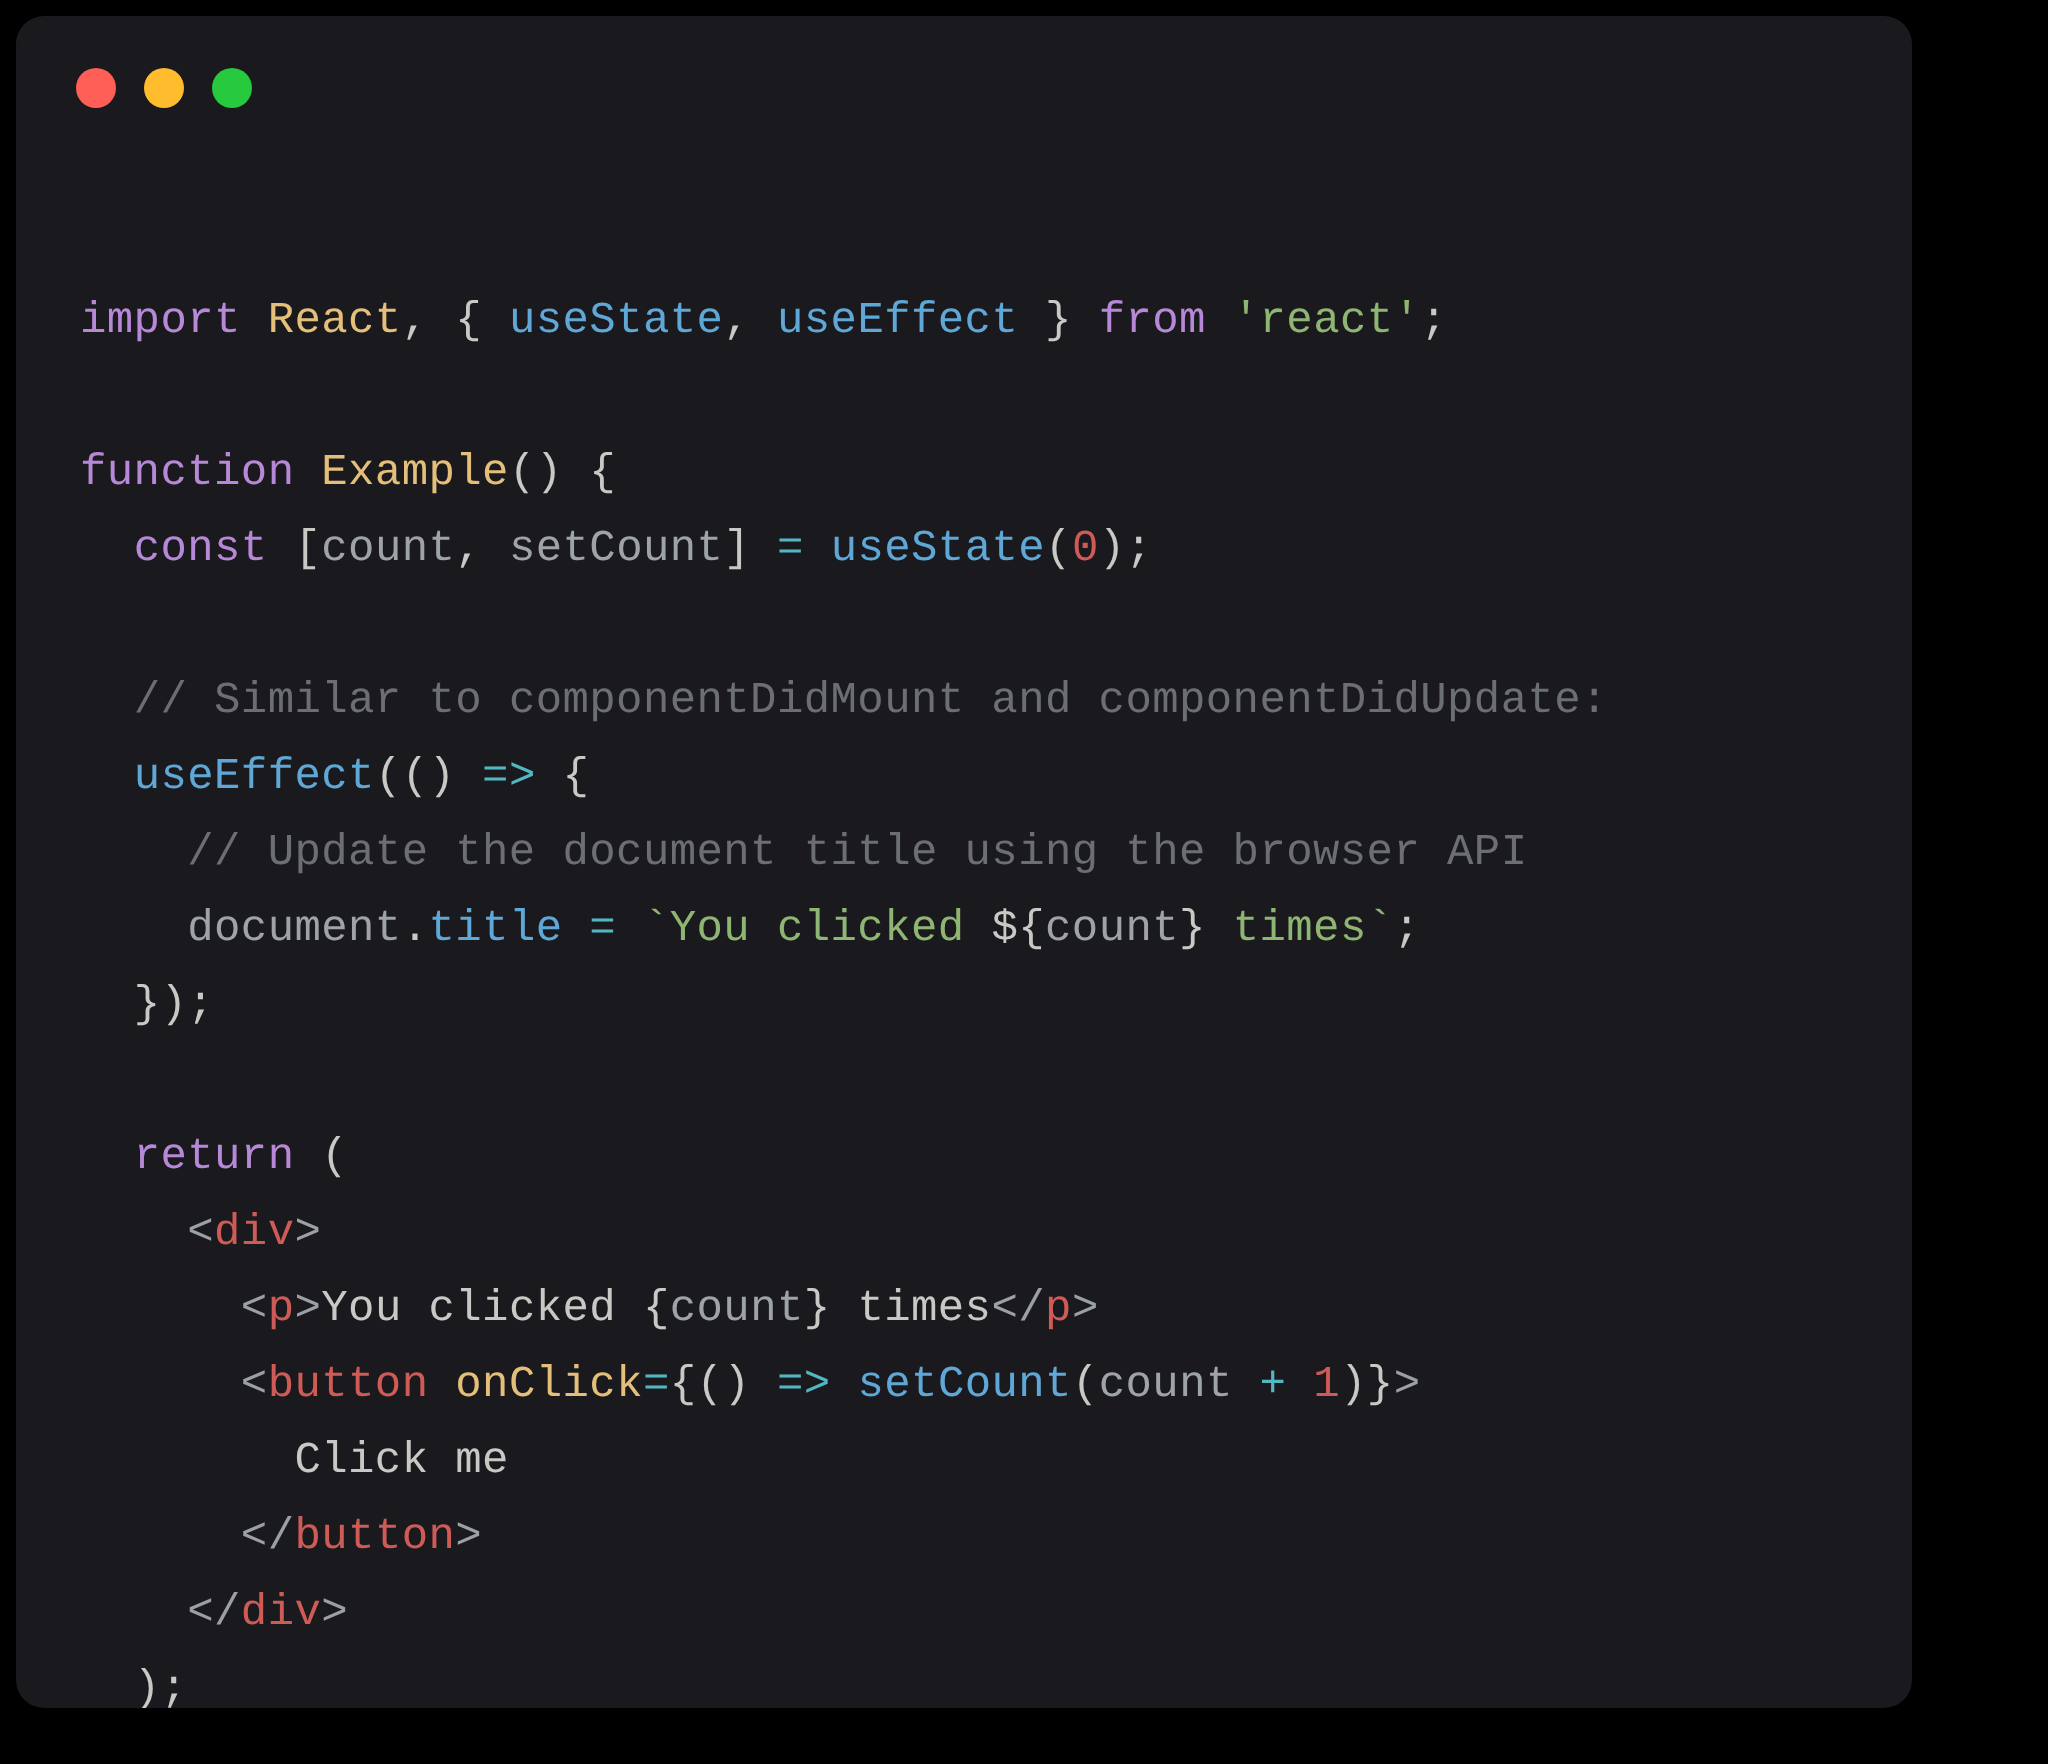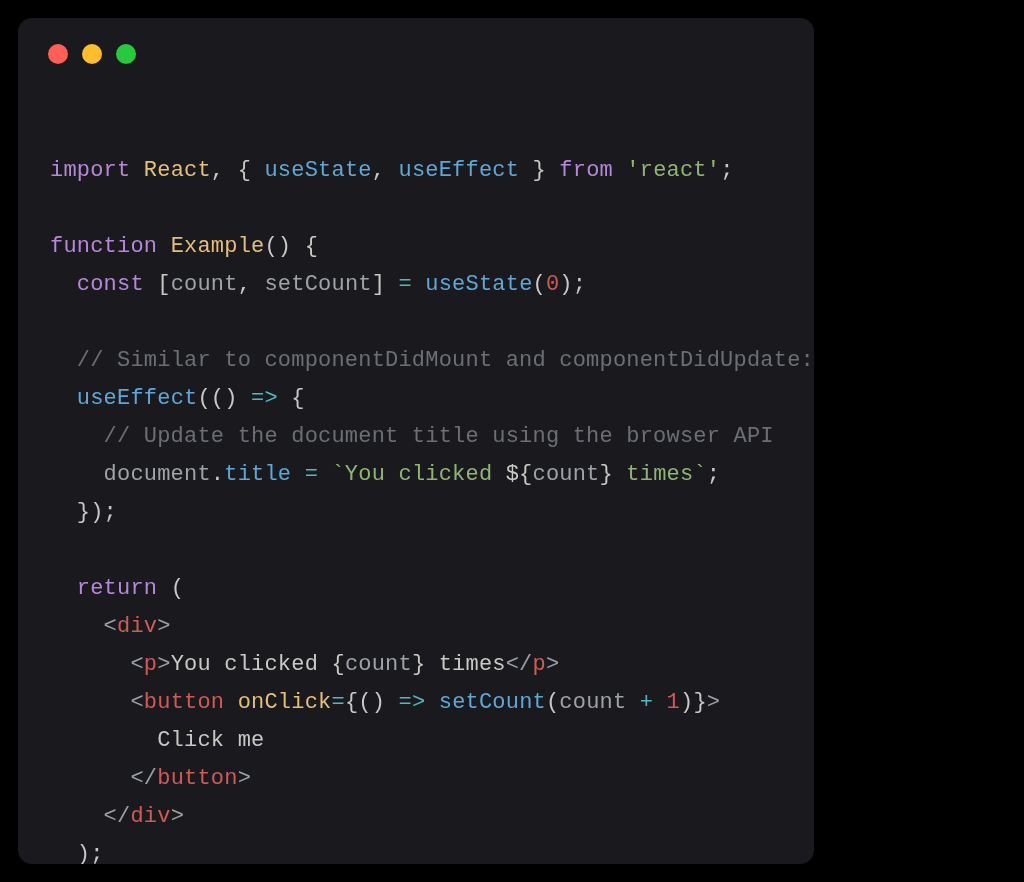--- a/index.html
+++ b/index.html
@@ -1,19 +1,19 @@
 <!DOCTYPE html>
 <html><head>
 <meta charset="utf-8">
 <style>
   html,body{margin:0;padding:0;background:#000;width:1024px;height:882px;overflow:hidden;}
   .window{
     position:relative;
-    margin:18px;
-    width:796px;
+    margin:8px;
+    width:948px;
     height:846px;
     background:#1a1a1e;
     border-radius:14px;
     box-shadow:0 8px 24px rgba(0,0,0,0.6);
     overflow:hidden;
   }
   .traffic{
     position:absolute;
     top:26px;left:30px;
     display:flex;gap:14px;

